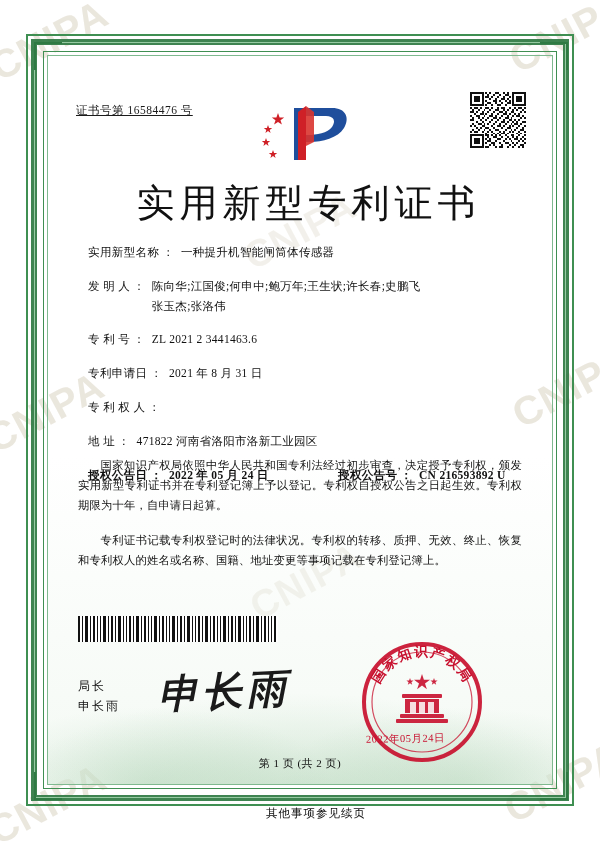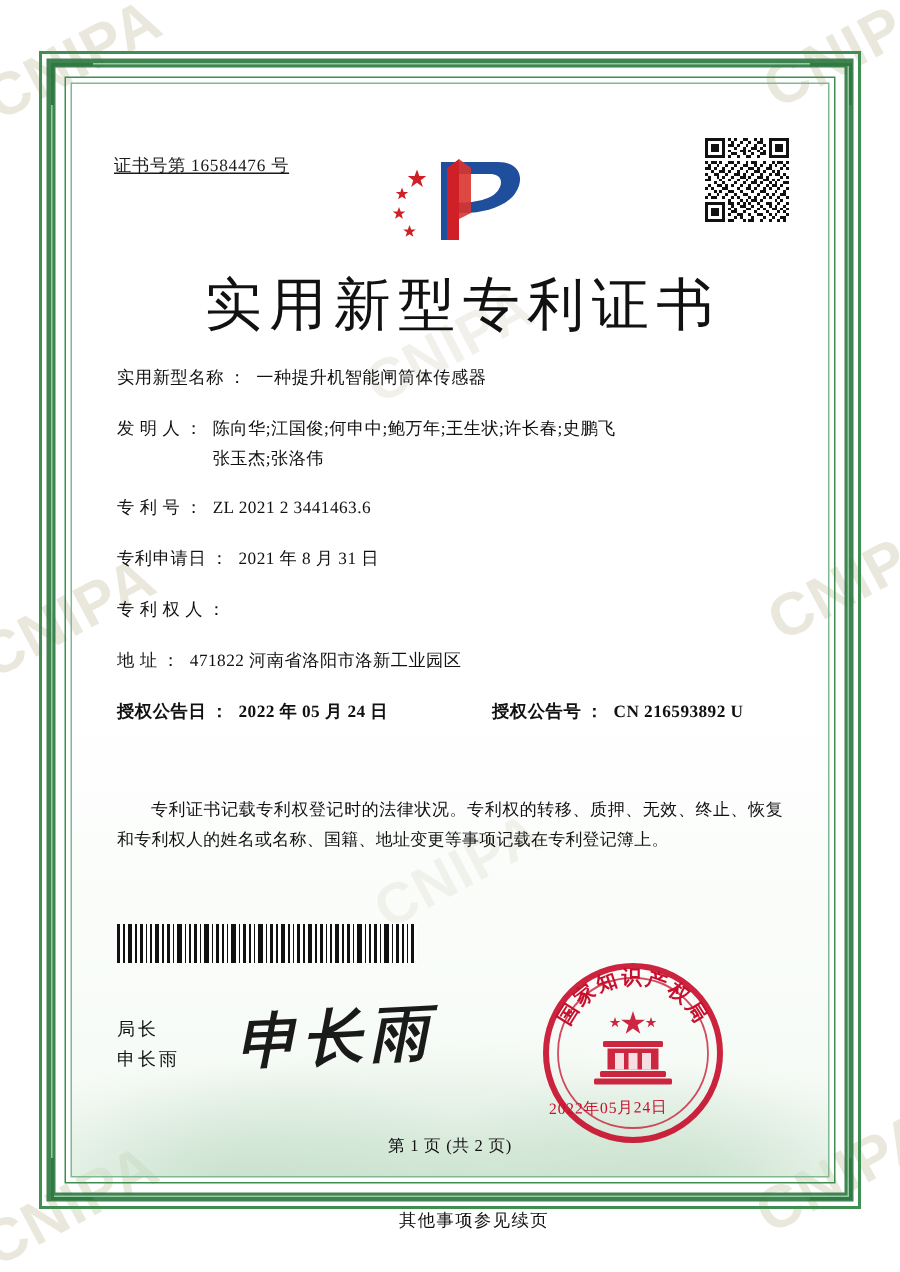--- a/index.html
+++ b/index.html
@@ -147,20 +147,21 @@
   }
   .frow {
     display: flex;
     align-items: flex-start;
     margin-bottom: 16px;
   }
   .flabel {
     flex: 0 0 auto;
     white-space: nowrap;
     letter-spacing: .4px;
+    margin-left: 10px;
   }
   .fcolon { margin: 0 7px 0 3px; }
   .fvalue { flex: 1 1 auto; letter-spacing: .3px; }
   .fvalue .cont { display: block; margin-top: 2px; }
 
   .frow-split { display: flex; font-weight: bold; }
   .split-left { flex: 0 0 250px; display: flex; }
   .split-right { flex: 1 1 auto; display: flex; }
 
   .para {
@@ -580,20 +581,21 @@
         </span>
         <span class="split-right">
           <span class="flabel">授权公告号</span>
           <span class="fcolon">：</span>
           <span class="fvalue">CN 216593892 U</span>
         </span>
       </div>
 
     </div>
 
+    <div class="para" id="para1">国家知识产权局依照中华人民共和国专利法经过初步审查，决定授予专利权，颁发实用新型专利证书并在专利登记簿上予以登记。专利权自授权公告之日起生效。专利权期限为十年，自申请日起算。</div>
     <div class="para" id="para2">专利证书记载专利权登记时的法律状况。专利权的转移、质押、无效、终止、恢复和专利权人的姓名或名称、国籍、地址变更等事项记载在专利登记簿上。</div>
 
     <div class="barcode">
       <svg width="200" height="26" shape-rendering="crispEdges">
         <rect width="200" height="26" fill="#fff"></rect>
         <g fill="#111">
           <rect x="0" y="0" width="2" height="26"></rect>
             <rect x="4" y="0" width="1" height="26"></rect>
           <rect x="7" y="0" width="3" height="26"></rect>
             <rect x="12" y="0" width="1" height="26"></rect>

